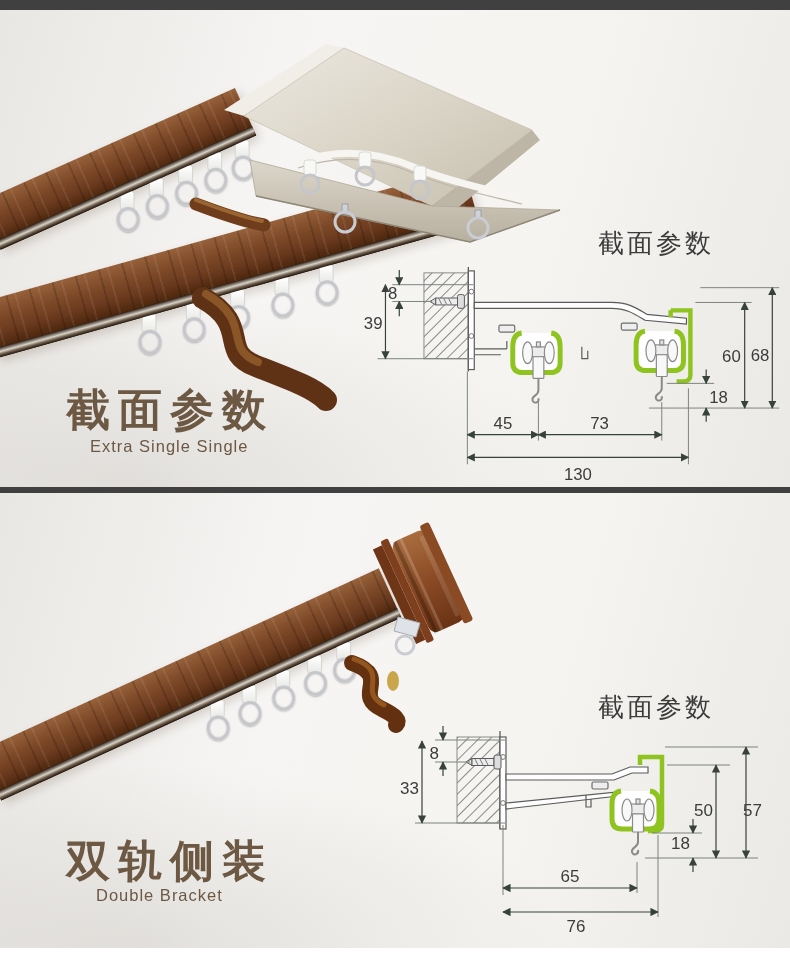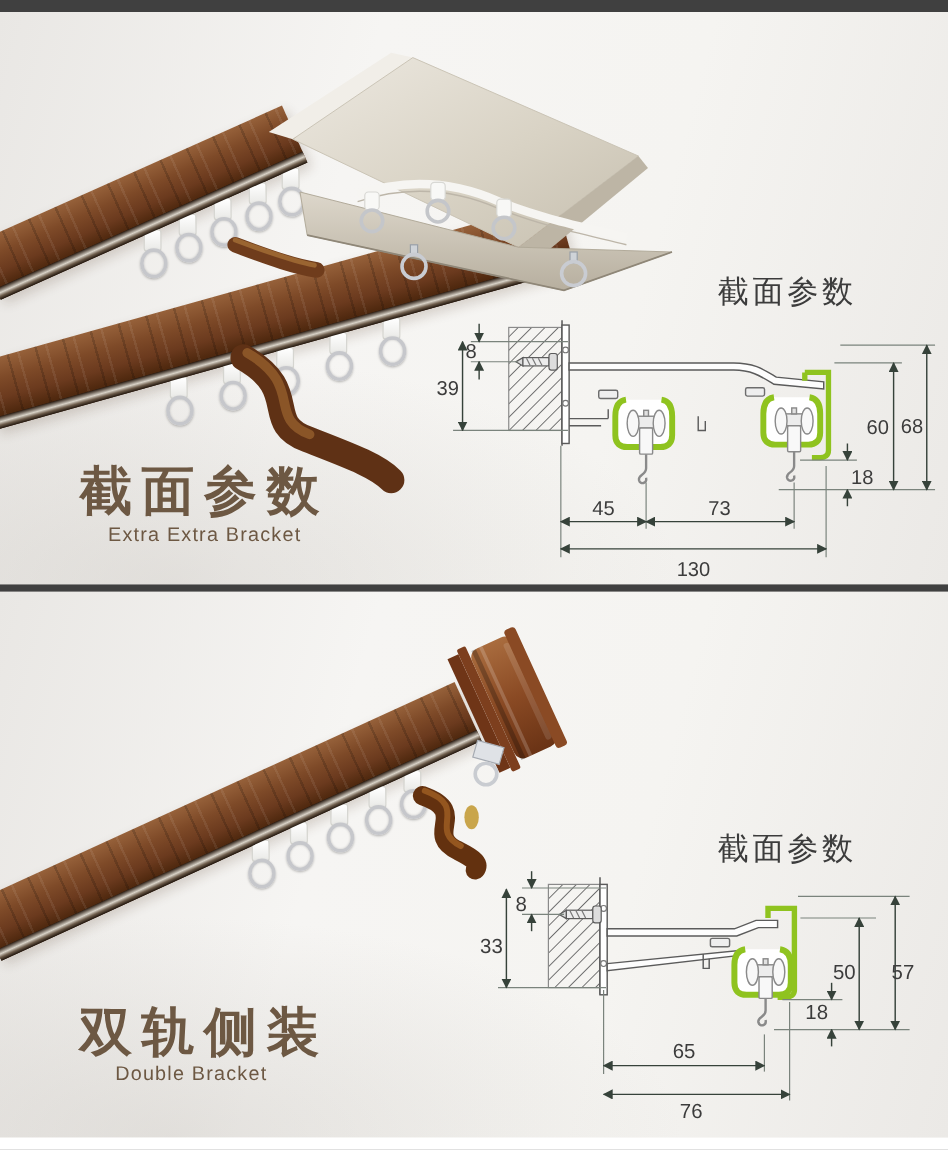--- a/index.html
+++ b/index.html
@@ -211,21 +211,21 @@
       <text x="30" y="68" text-anchor="end">39</text>
       <text x="152" y="169" text-anchor="middle">45</text>
       <text x="250" y="169" text-anchor="middle">73</text>
       <text x="228" y="221" text-anchor="middle">130</text>
       <text x="393" y="101" text-anchor="end">60</text>
       <text x="422" y="100" text-anchor="end">68</text>
       <text x="361" y="143" text-anchor="start">18</text>
     </svg>
 
     <div class="title-cn" style="left:66px;top:378px;">截面参数</div>
-    <div class="title-en" style="left:90px;top:428px;">Extra Extra Bracket</div>
+    <div class="title-en" style="left:90px;top:428px;">Extra Single Single</div>
   </section>
 
   <section class="panel" id="panel-bottom">
 
     <div class="rail single-rail" style="left:-10px;top:256px;width:440px;height:54px;transform:rotate(-24.6deg);transform-origin:0 27px;">
       <div class="glider" style="left:231px;top:52px;">
           <i class="ring"></i>
         </div>
       <div class="glider" style="left:266px;top:52px;">
           <i class="ring"></i>

